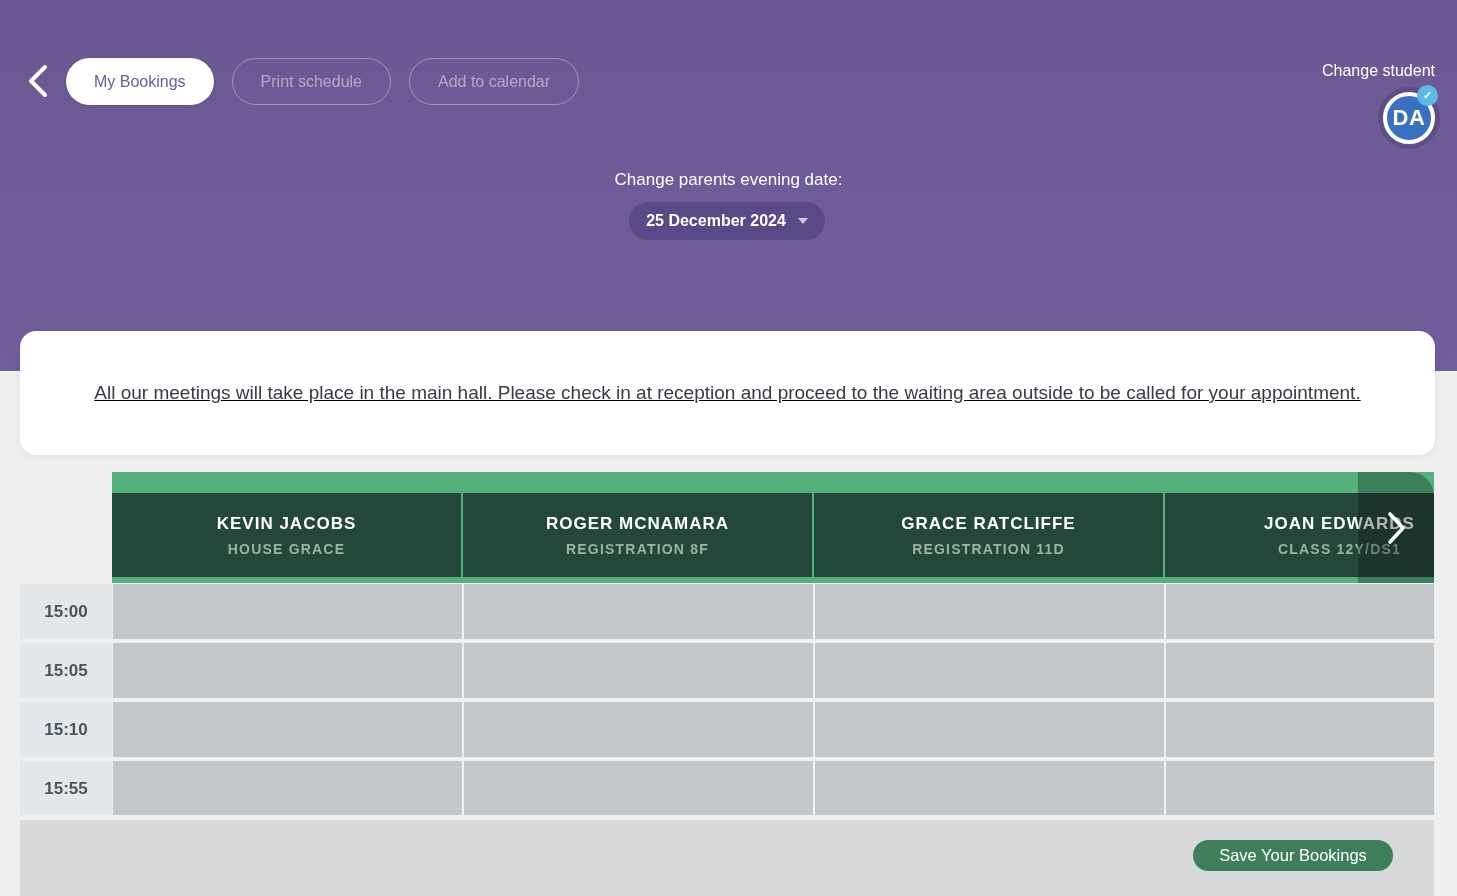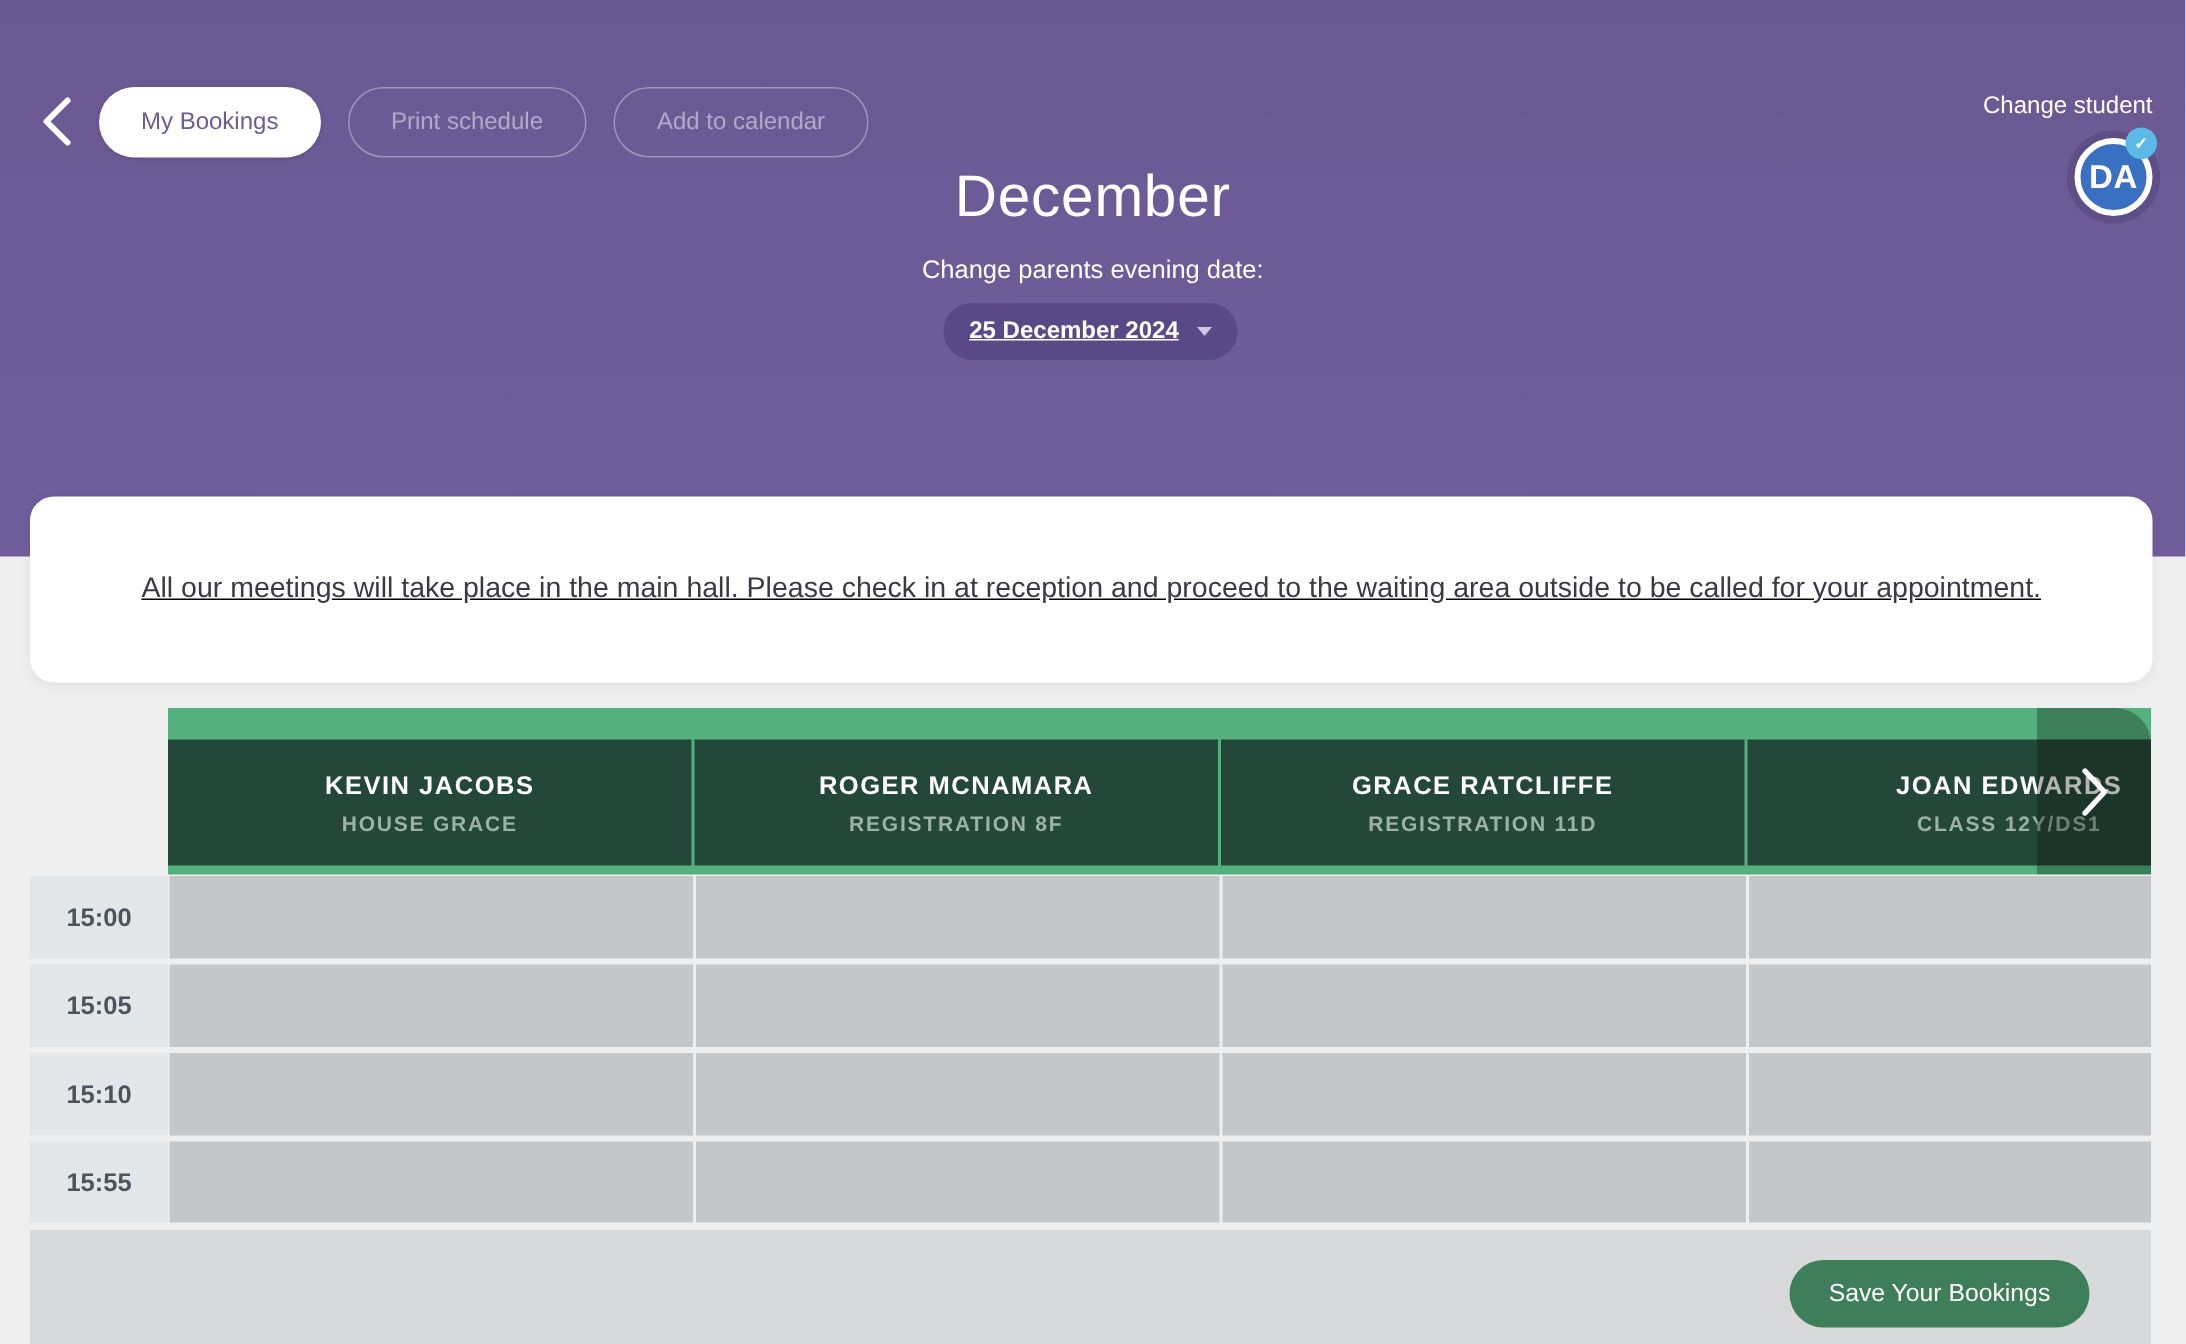--- a/index.html
+++ b/index.html
@@ -20,21 +20,21 @@
   .avatar{position:absolute; left:5px; top:5px; width:44px; height:44px; border-radius:50%;
           background:#3a70c2; border:4px solid #ffffff; display:flex; align-items:center; justify-content:center;
           color:#ffffff; font-weight:bold; font-size:22px; letter-spacing:0.5px;}
   .badge{position:absolute; right:2px; top:-2px; width:21px; height:21px; border-radius:50%; background:#5cb9e6;
          display:flex; align-items:center; justify-content:center; color:#ffffff; font-size:11px; font-weight:bold;}
   .month{position:absolute; left:0; top:110px; width:1457px; margin:0; text-align:center;
          color:#ffffff; font-size:39px; font-weight:500; letter-spacing:0.5px;}
   .prompt{position:absolute; left:0; top:170px; width:1457px; text-align:center; color:#ffffff; font-size:17px;}
   .date-pill{position:absolute; left:629px; top:202px; width:196px; height:38px; border:none; border-radius:19px;
              background:#594a87; color:#ffffff; font-family:"Liberation Sans",sans-serif; font-size:16px; font-weight:bold;
-             display:flex; align-items:center; justify-content:center; gap:12px; cursor:pointer;text-decoration:underline;}
+             display:flex; align-items:center; justify-content:center; gap:12px; cursor:pointer;}
   .caret{width:0; height:0; border-left:5px solid transparent; border-right:5px solid transparent;
          border-top:6px solid #cfc8e2;}
 
   
   .notice-card{position:absolute; left:20px; top:331px; width:1415px; height:124px; background:#ffffff;
                border-radius:16px; box-shadow:0 2px 8px rgba(0,0,0,0.06);
                display:flex; align-items:center; justify-content:center;text-decoration:underline;}
   .notice-card p{margin:0; padding:0 40px; font-size:19px; color:#3a3a44;}
 
   
@@ -51,21 +51,21 @@
   
   .rows{position:absolute; left:20px; top:584px; width:1414px; height:231px; overflow:hidden;}
   .row{display:flex; height:55px; margin-bottom:4px;}
   .time-cell{flex:0 0 92px; background:#e3e7e9; display:flex; align-items:center; justify-content:center;
              color:#4a545e; font-weight:bold; font-size:17px;}
   .slot-cells{display:flex; gap:2px; flex:1; margin-left:1px;}
   .slot-cell{flex:0 0 349px; width:349px; background:#c4c7ca; cursor:pointer;}
 
   
   .footer-band{position:absolute; left:20px; top:820px; width:1414px; height:76px; background:#d8d9db;}
-  .save-btn{position:absolute; right:41px; top:20px; width:200px; height:45px; border:none; border-radius:23px;
+  .save-btn{position:absolute; right:41px; top:20px; width:200px; height:31px; border:none; border-radius:23px;
             background:#3e7e5a; color:#ffffff; font-family:"Liberation Sans",sans-serif; font-size:16.5px; cursor:pointer;}
 </style>
 </head>
 <body>
 
 <div class="page">
 
   <div class="hero">
 
     <button class="back-btn">
@@ -84,21 +84,20 @@
 
     <div class="avatar-halo">
       <div class="avatar">
         <span>DA</span>
       </div>
       <div class="badge">
         <span>✓</span>
       </div>
     </div>
 
-    <h1 class="month">December</h1>
     <div class="prompt">Change parents evening date:</div>
 
     <button class="date-pill">
       <span>25 December 2024</span>
       <span class="caret"></span>
     </button>
   </div>
 
   <div class="notice-card">
     <p>All our meetings will take place in the main hall.  Please check in at reception and proceed to the waiting area outside to be called for your appointment.</p>

